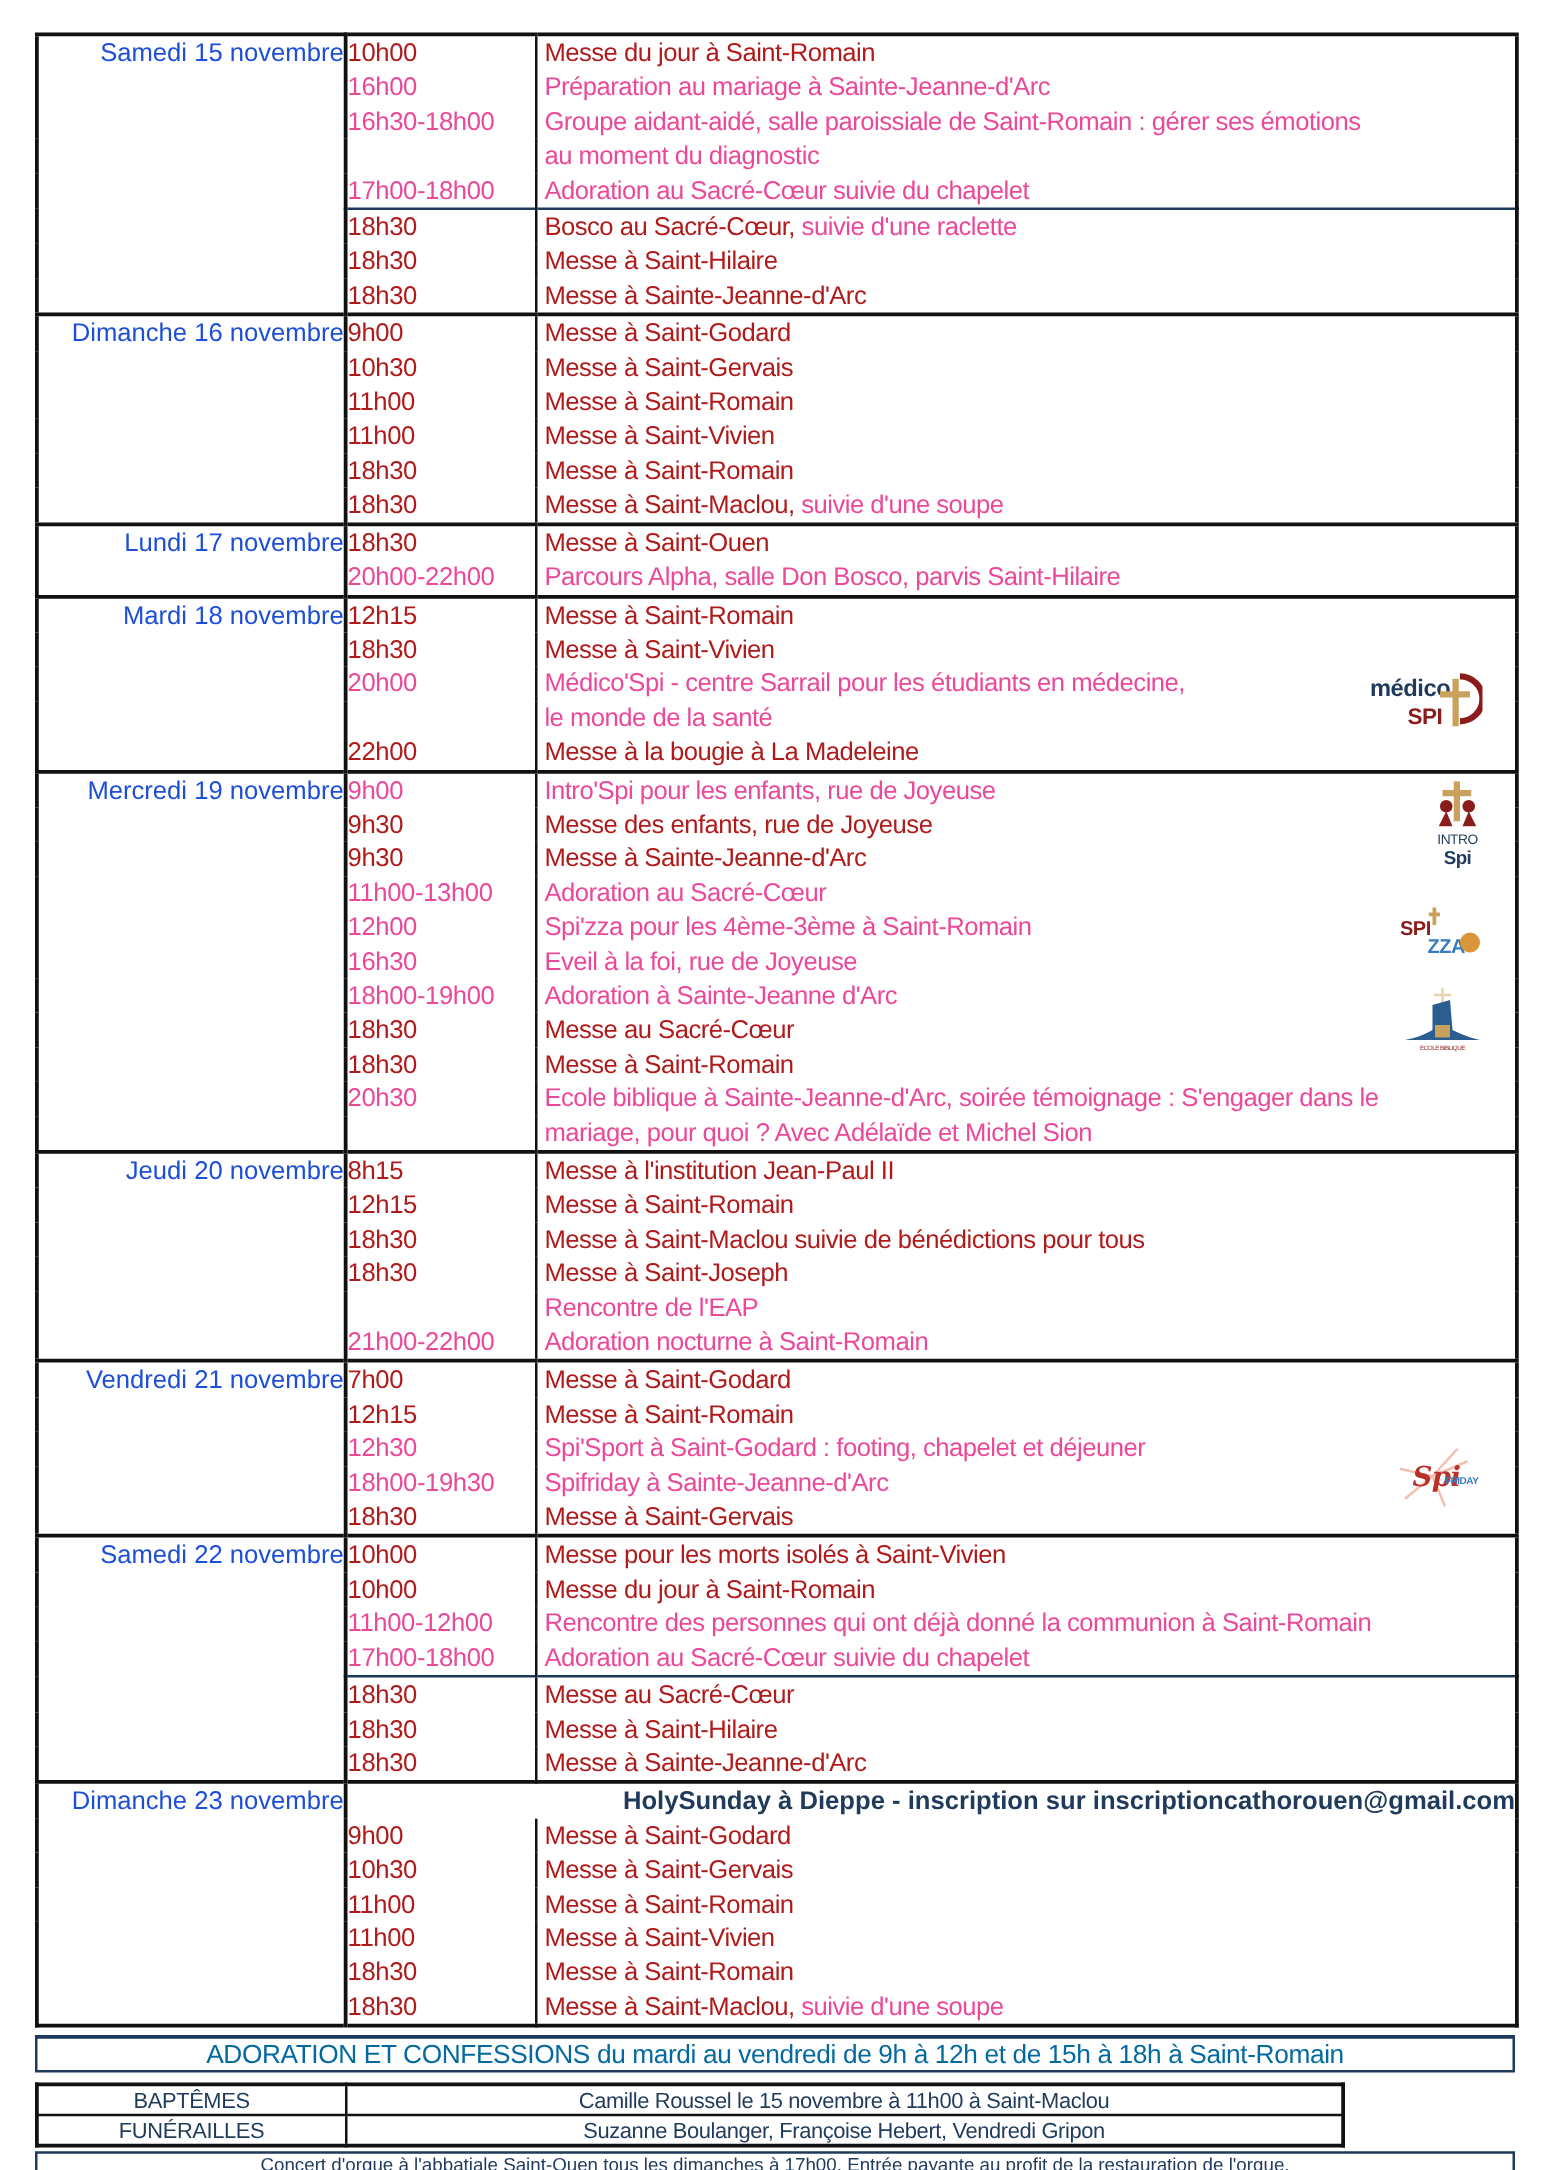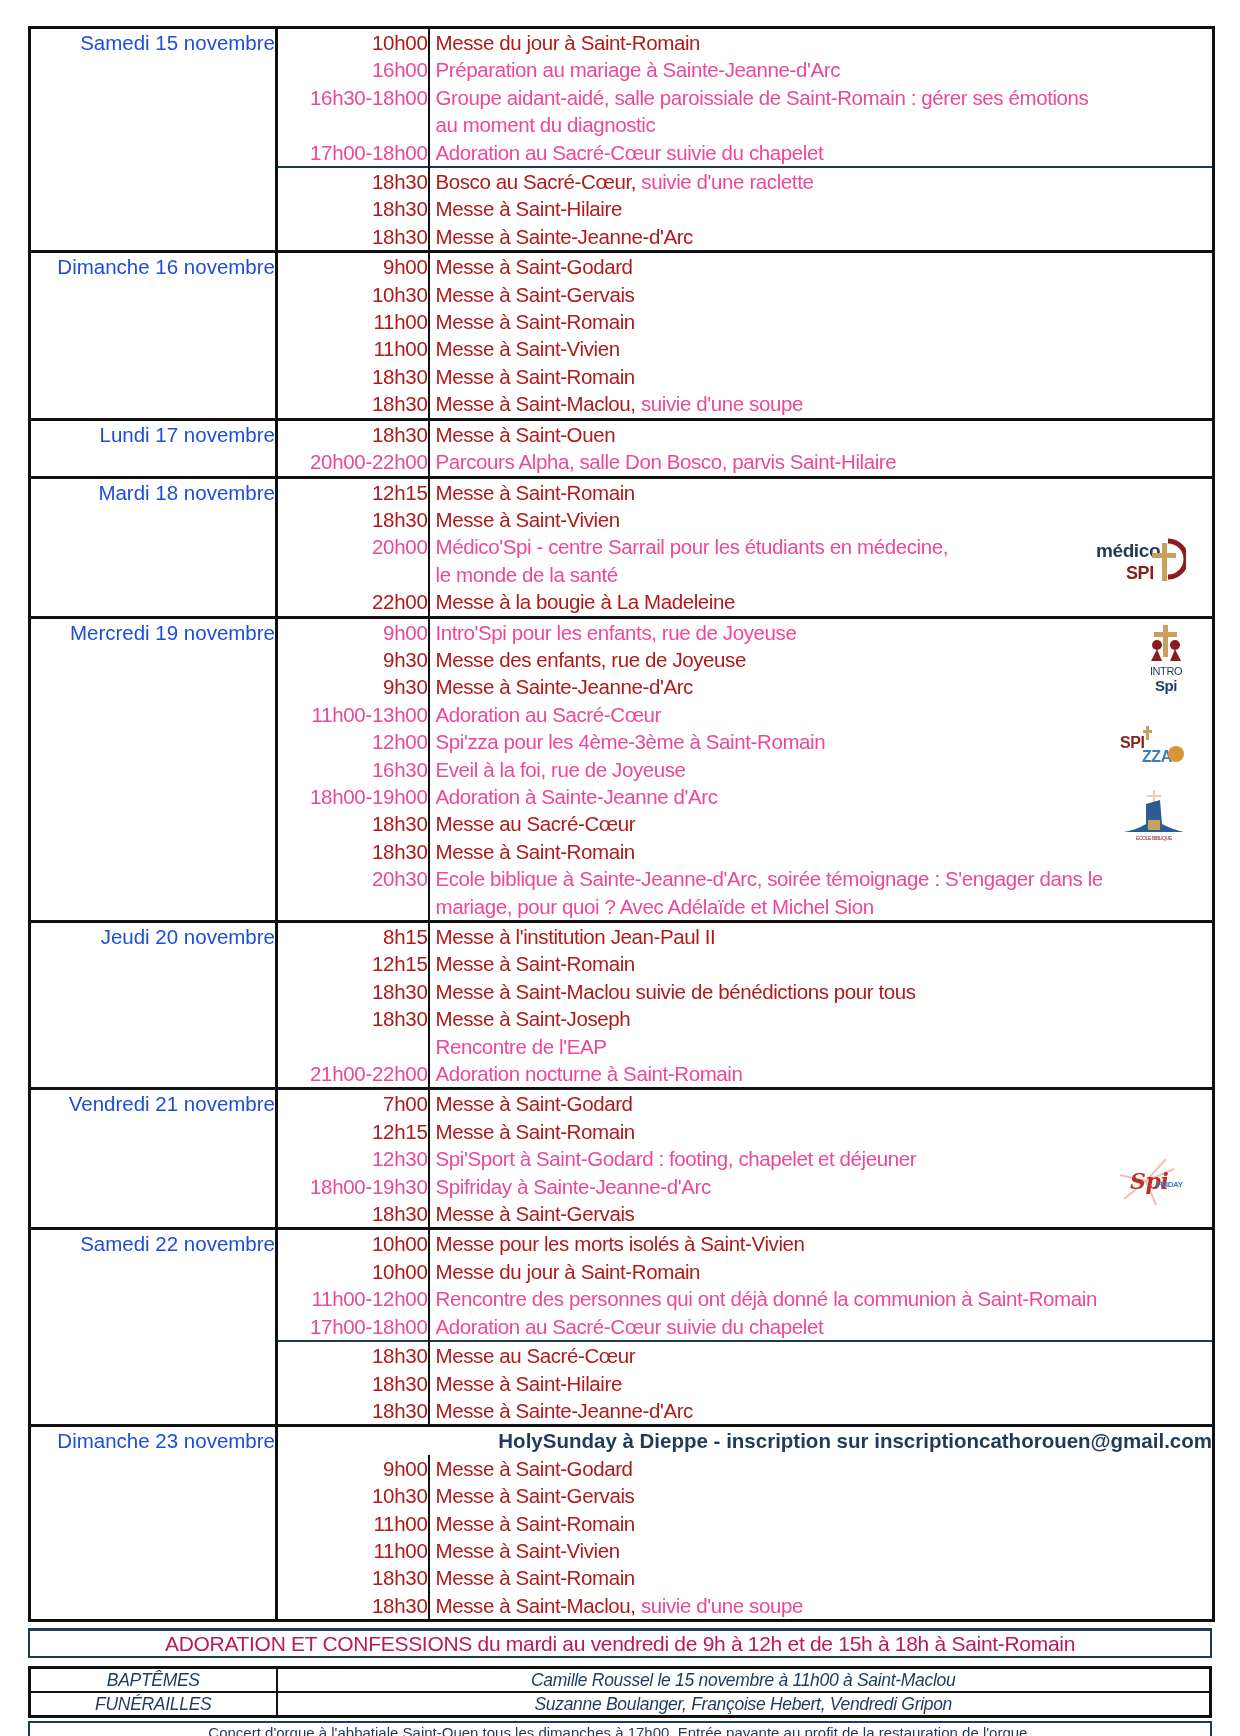--- a/index.html
+++ b/index.html
@@ -30,21 +30,21 @@
   }
   tr.day-start td { border-top: 3px solid #111; }
   tr.sub-sep td.time, tr.sub-sep td.desc { border-top: 2px solid #1f3a5a; }
   td.day {
     text-align: right;
     border-right: 3px solid #111;
     color: #1d4ed8;
     font-size: 20.5px;
   }
   td.time {
-    text-align: right;
+    text-align: left;
     border-right: 2px solid #111;
     letter-spacing: -0.3px;
   }
   td.desc {
     padding-left: 6px !important;
     position: relative;
     letter-spacing: -0.4px;
   }
   .red { color: #b01a1a; }
   .blue { color: #ec4899; }
@@ -65,30 +65,29 @@
 
   .adoration {
     margin-top: 6px;
     width: 1184px;
     height: 30px;
     border: 2px solid #1f3a5a;
     border-top: 3px solid #1f3a5a;
     text-align: center;
     font-size: 21px;
     line-height: 26px;
-    color: #be185d;
+    color: #0369a1;
     letter-spacing: -0.3px;
   }
   table.events {
     margin-top: 8px;
-    width: 1184px;
+    width: 1048px;
     border-collapse: collapse;
     table-layout: fixed;
     border: 3px solid #111;
-    font-style: italic;
   }
   table.events col.c1 { width: 247px; }
   table.events td {
     font-size: 17.5px;
     line-height: 22px;
     text-align: center;
     color: #1f3a5a;
     border: 2px solid #111;
     letter-spacing: -0.3px;
   }

